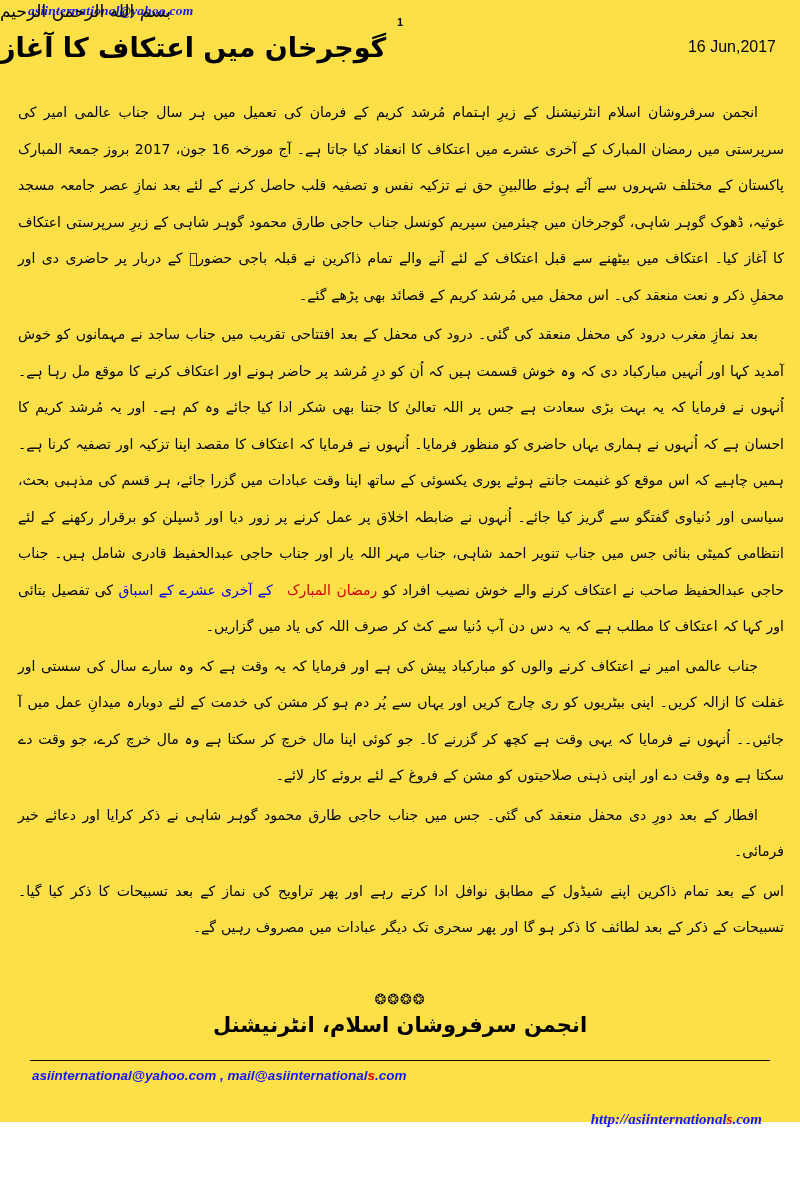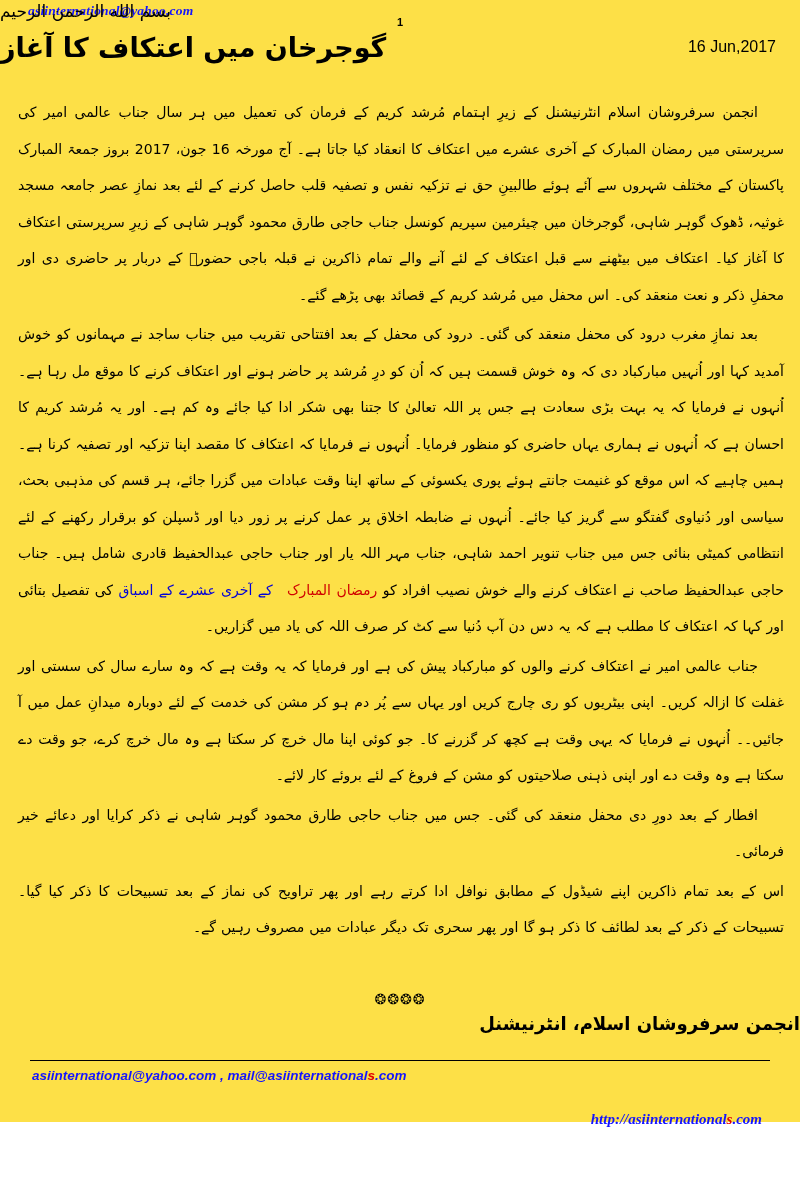--- a/index.html
+++ b/index.html
@@ -151,25 +151,25 @@
     letter-spacing: 1px;
     color: #000000;
     line-height: 1;
   }
 
   .org-name {
     position: absolute;
     left: 0;
     top: 21px;
     width: 800px;
-    text-align: right;
-    direction: rtl;
-    font-family: "DejaVu Sans", "Liberation Sans", sans-serif;
-    font-weight: bold;
-    font-size: 18px;
+    text-align: center;
+    direction: rtl;
+    font-family: "DejaVu Sans", "Liberation Sans", sans-serif;
+    font-weight: bold;
+    font-size: 21px;
     color: #000000;
     letter-spacing: 0px;
   }
 
   .foot-rule {
     position: absolute;
     left: 30px;
     top: 68px;
     width: 740px;
     height: 0;

